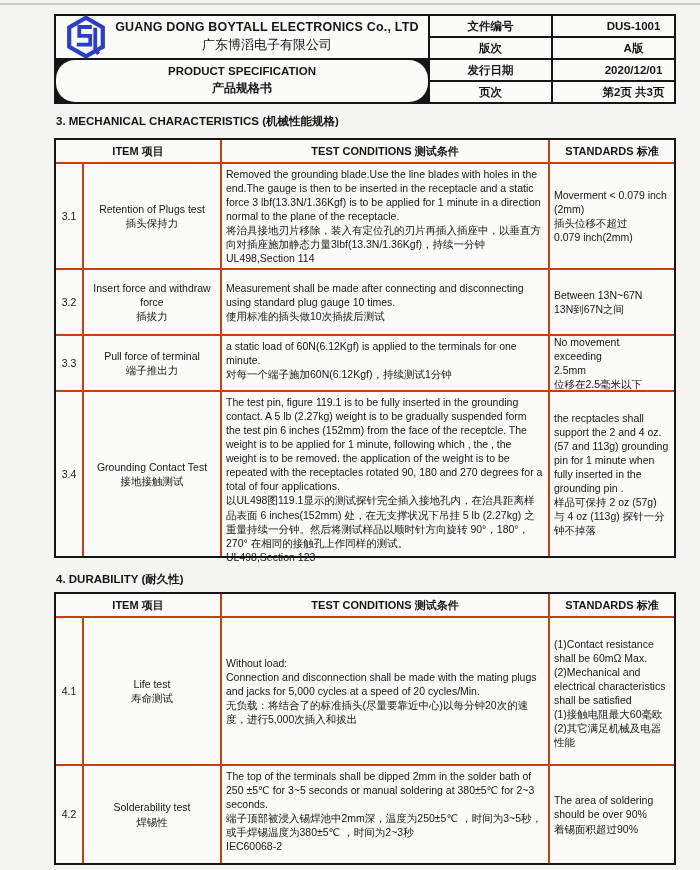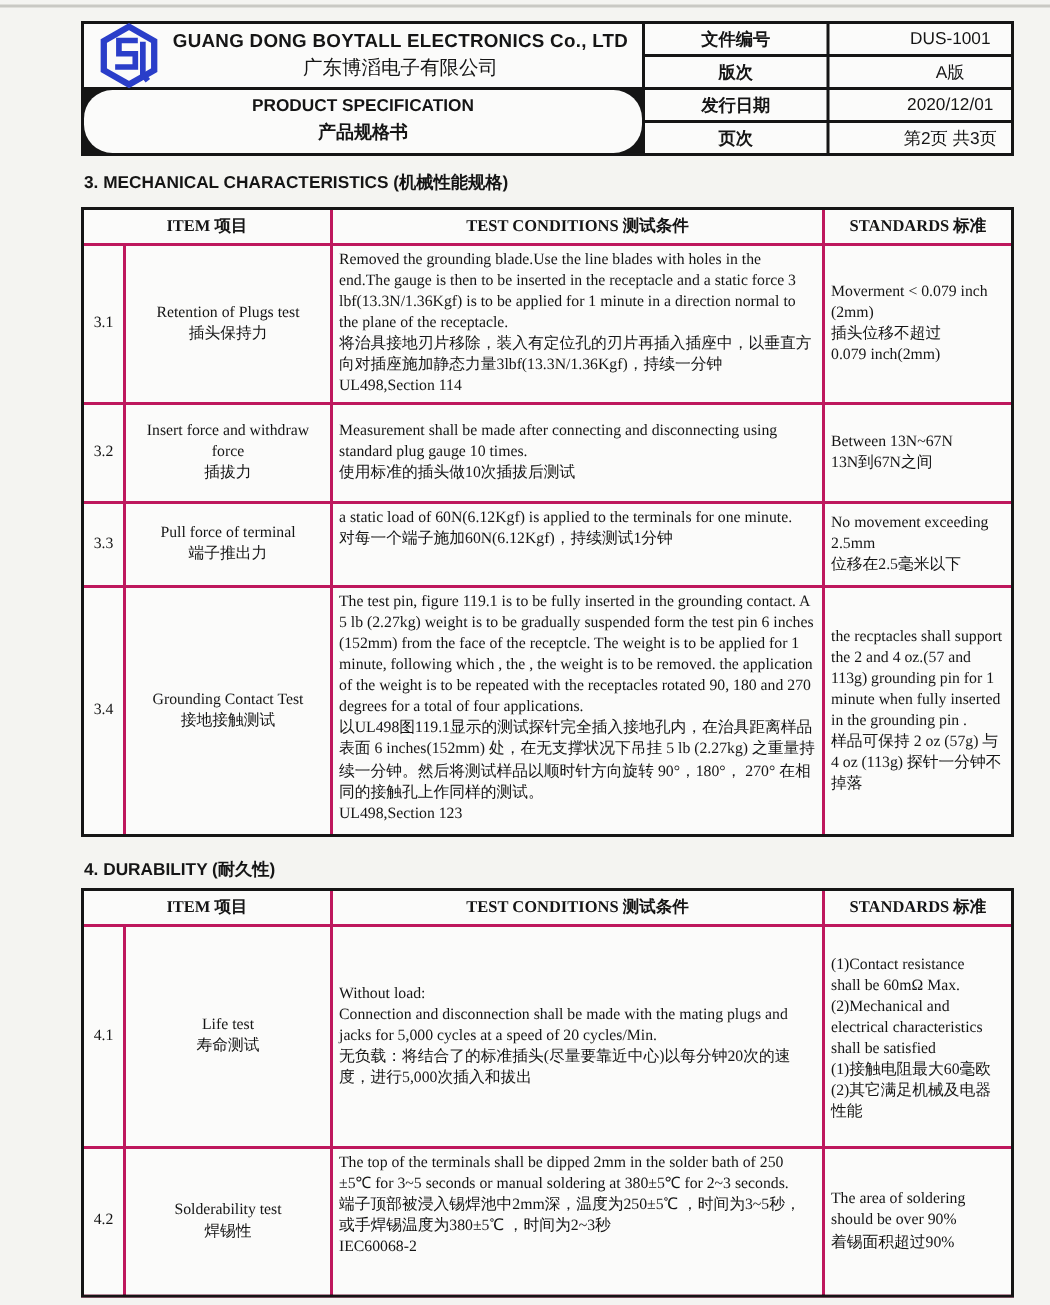--- a/index.html
+++ b/index.html
@@ -26,37 +26,36 @@
   }
   .hcell { background:#fbfbfa; display:flex; align-items:center; justify-content:center; }
   .company-cell { grid-row:1/3; flex-direction:row; gap:8px; padding:2px 4px; }
   .title-cell   { grid-row:3/5; flex-direction:column;border-radius:19px; }
   .company-text { text-align:center; }
   .company-en { font-size:12.5px; font-weight:bold; letter-spacing:0.2px; }
   .company-cn { font-size:13px; font-weight:normal; margin-top:2px; }
   .title-en { font-size:11.5px; font-weight:bold; }
   .title-cn { font-size:12px; font-weight:bold; margin-top:3px; }
   .meta-label { font-size:11.5px; font-weight:bold; }
-  .meta-value { font-size:11.5px; font-weight:normal;padding-left:40px; }
+  .meta-value { font-size:11.5px; font-weight:bold;padding-left:40px; }
   .logo-box { flex:0 0 auto; display:flex; align-items:center; }
 
   
   .sec-title { position:absolute; left:2px; font-size:11.5px; font-weight:bold; }
   .sec3-title { top:100px; }
   .sec4-title { top:558px; }
 
   
   .spec-table {
     position:absolute; left:0; width:622px;
     display:grid;
     grid-template-columns:26px 136px 326px 1fr;
     gap:2px;
-    background:#be185d;
+    background:#c2410c;
     border:2px solid #151515;
-    font-family:Liberation Serif, serif;
   }
   .table1 { top:124px; grid-template-rows:22px 104px 64px 54px 164px; }
   .table2 { top:578px; grid-template-rows:22px 146px 97px; }
   .cell { background:#fbfbfa; display:flex; flex-direction:column; font-size:10.5px; line-height:1.34; }
   .th { grid-column:auto; justify-content:center; align-items:center; font-weight:bold; font-size:11px; }
   .th-item { grid-column:1/3; }
   .num  { justify-content:center; align-items:center; }
   .item { justify-content:center; align-items:center; text-align:center; white-space:pre-line; padding:2px 3px; }
   .cond { justify-content:flex-start; padding:3px 4px; white-space:pre-line; }
   .std  { justify-content:center; padding:19px 4px; white-space:pre-line; }

